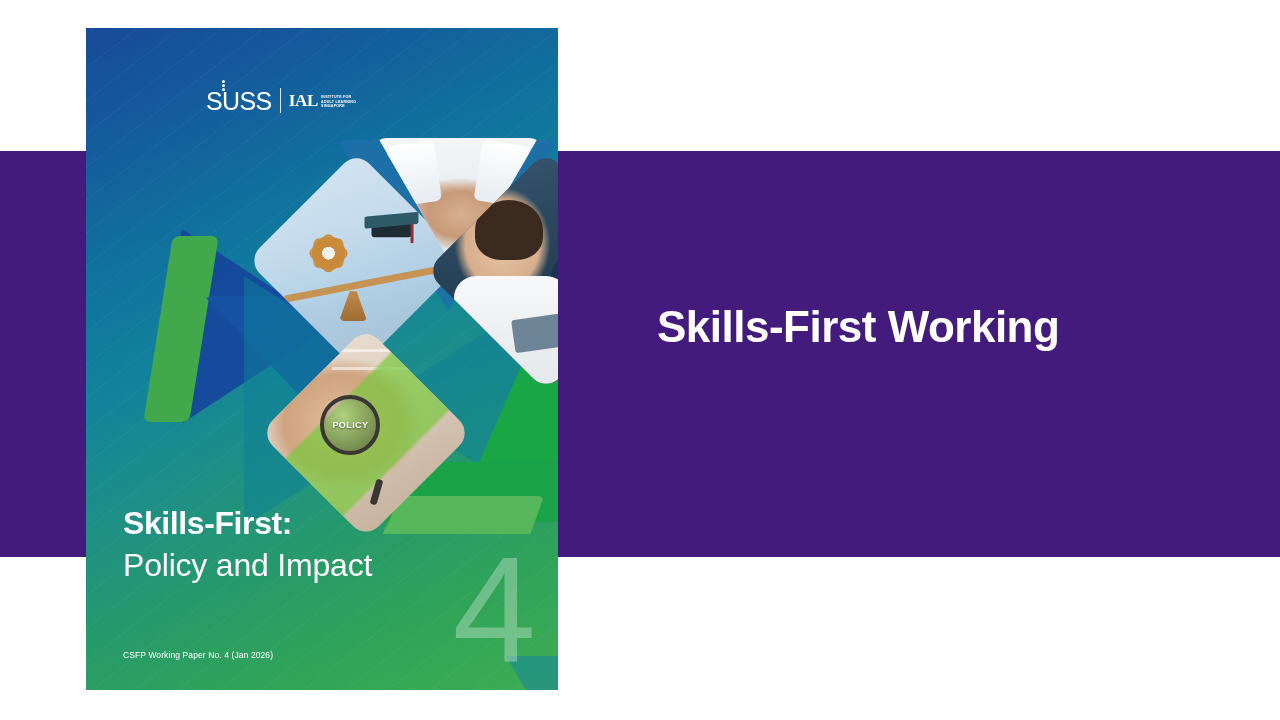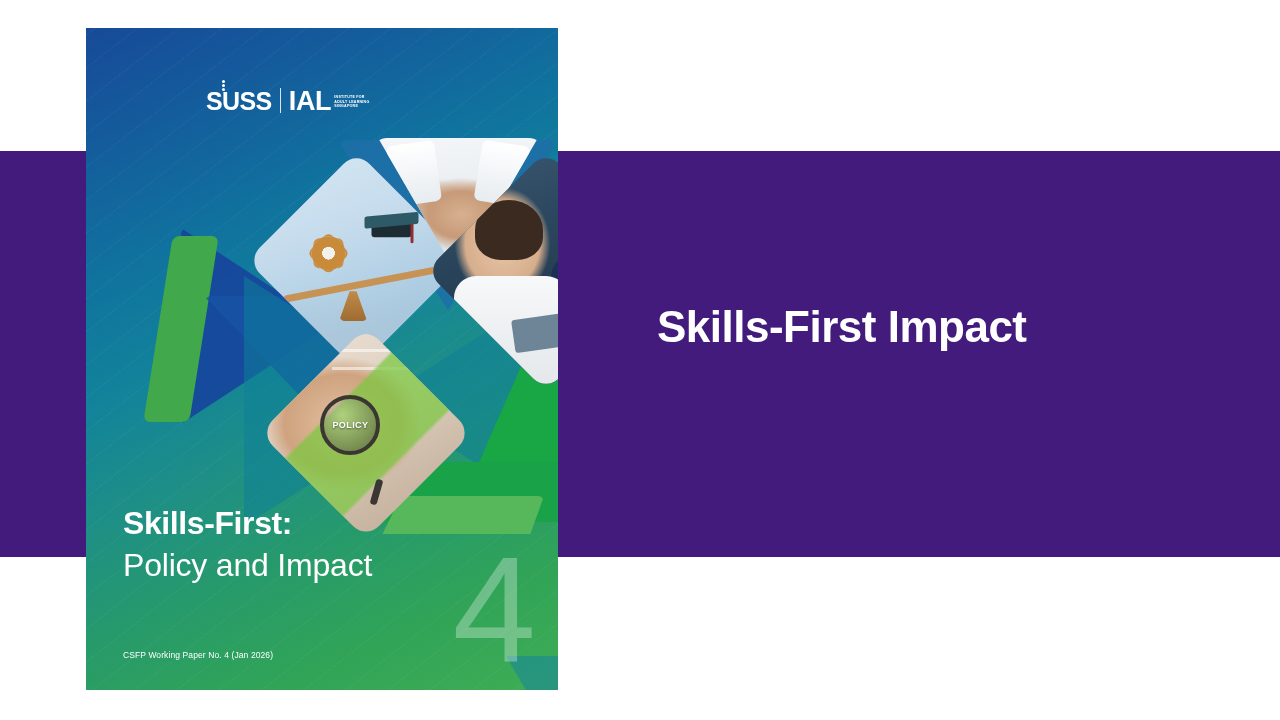--- a/index.html
+++ b/index.html
@@ -341,43 +341,43 @@
   
   .logo {
     position: absolute;
     left: 120px; top: 60px;
     display: flex;
     align-items: flex-end;
     color: #ffffff;
   }
   .logo-suss {
     font-family: "Liberation Sans", sans-serif;
-    font-weight: bold;
+    font-weight: normal;
     font-size: 25px;
     letter-spacing: -0.6px;
     line-height: 26px;
     position: relative;
   }
   .logo-suss .dots {
     position: absolute;
     left: 16px; top: -4px;
     width: 3px; height: 3px;
     border-radius: 50%;
     background: #ffffff;
     box-shadow: 0 -4px 0 0 #ffffff, 0 4px 0 0 #ffffff;
   }
   .logo-divider {
     width: 1px; height: 25px;
     background: rgba(255,255,255,0.85);
     margin: 0 8px 1px 8px;
   }
   .logo-ial {
-    font-family: Liberation Sans, sans-serif;
+    font-family: Liberation Serif, serif;
     font-weight: bold;
-    font-size: 27px;
+    font-size: 17px;
     letter-spacing: -0.3px;
     line-height: 26px;
   }
   .logo-tag {
     margin: 0 0 5px 3px;
     font-family: "Liberation Sans", sans-serif;
     font-size: 3.6px;
     line-height: 4.6px;
     letter-spacing: 0.25px;
     font-weight: bold;
@@ -505,16 +505,16 @@
         <span class="t1">Skills-First:</span>
         <span class="t2">Policy and Impact</span>
       </div>
 
       <div class="cover-caption">CSFP Working Paper No. 4 (Jan 2026)</div>
 
     </div>
   </div>
 
   <div class="headline">
-    <span class="line">Skills-First Impact</span>
+    <span class="line">Skills-First Working</span>
   </div>
 
 </div>
 
 </body></html>

